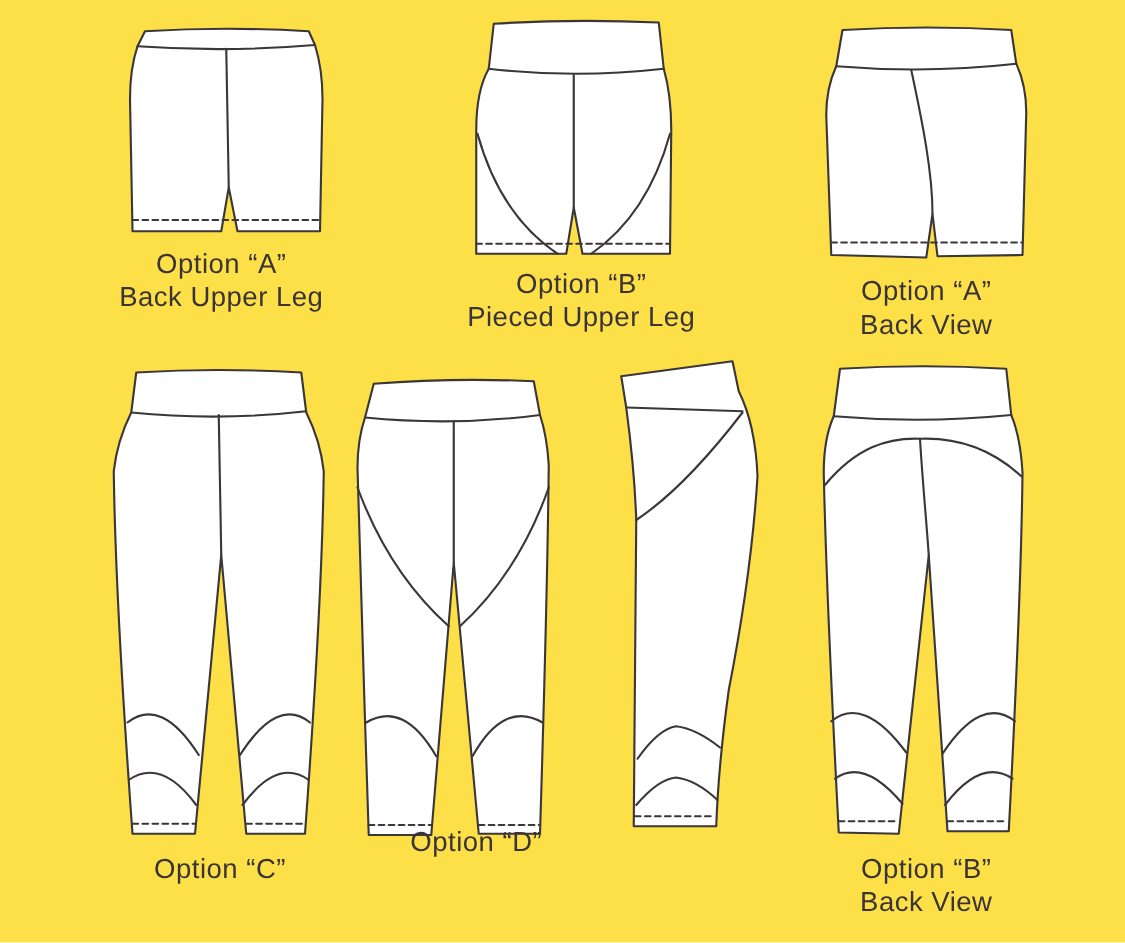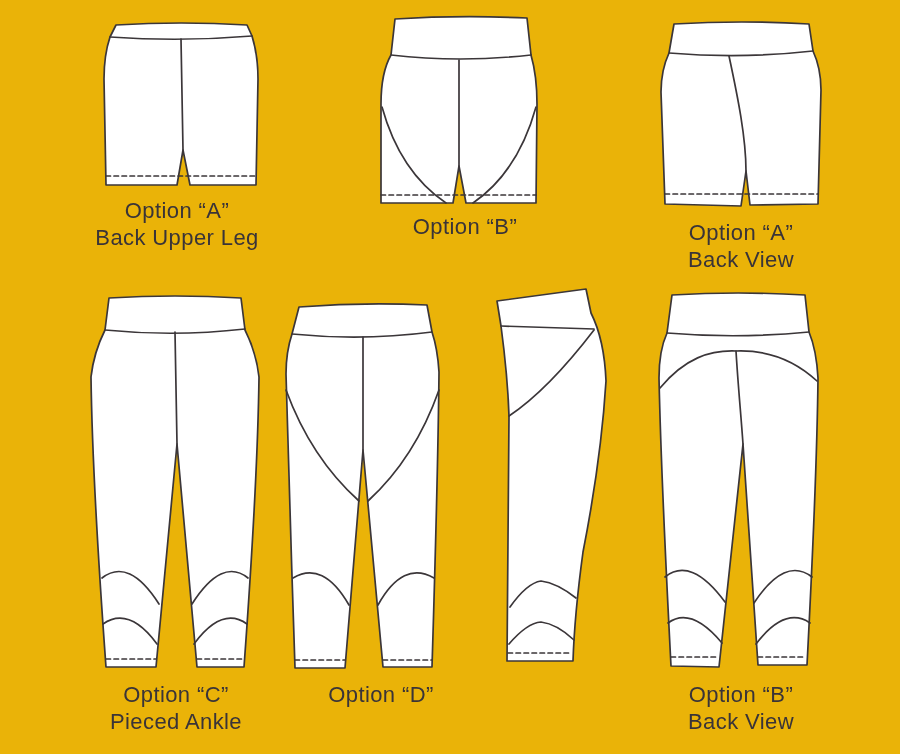--- a/index.html
+++ b/index.html
@@ -1,19 +1,19 @@
 <!DOCTYPE html>
 <html><head>
 <meta charset="utf-8">
 <style>
   html,body{margin:0;padding:0;background:#ffffff;}
   #canvas{
     position:relative;
     width:900px;height:754px;
-    background:#eab308;
+    background:#fde047;
     font-family:"Liberation Sans", sans-serif;
     overflow:hidden;
   }
   .fig-svg{position:absolute;}
   .fig-svg path{vector-effect:non-scaling-stroke;}
   .caption{
     position:absolute;
     width:280px;
     text-align:center;
     color:#3a3438;
@@ -43,20 +43,21 @@
   <svg class="fig-svg" style="left:376px;top:14px" width="164" height="194" viewBox="0 0 164 194" fill="none" stroke="#3b3639" stroke-width="1.7" stroke-linecap="round" stroke-linejoin="round">
     <path fill="#ffffff" d="M 19,5 Q 83,1 151,4 L 155,41 C 159,55 161,74 161,90 L 160,189 L 90,189 L 83,152 L 77,189 L 5,189 L 5,90 C 5,74 7,55 15,41 Z"></path>
     <path d="M 15,41 Q 84,49 155,41"></path>
     <path d="M 83,46 L 83,152"></path>
     <path d="M 6,93 Q 24,158 70,189"></path>
     <path d="M 160,93 Q 142,158 97,189"></path>
     <path stroke-dasharray="4.5 3.5" d="M 5,181 L 160,181"></path>
   </svg>
   <div class="caption" style="left:325px;top:213px">
     <span>Option “B”</span>
+    <span>Pieced Upper Leg</span>
   </div>
 
   <svg class="fig-svg" style="left:650px;top:20px" width="174" height="190" viewBox="0 0 174 190" fill="none" stroke="#3b3639" stroke-width="1.7" stroke-linecap="round" stroke-linejoin="round">
     <path fill="#ffffff" d="M 24,4 Q 92,0 159,4 L 163,31 C 169,44 171,56 171,70 L 168,184 L 100,185 L 96,151 L 91,186 L 15,184 L 11,72 C 11,58 13,46 19,33 Z"></path>
     <path d="M 19,33 Q 92,39 163,31"></path>
     <path d="M 79,36 C 88,78 96,118 96,151"></path>
     <path stroke-dasharray="4.5 3.5" d="M 15,174 L 168,174"></path>
   </svg>
   <div class="caption" style="left:601px;top:219px">
     <span>Option “A”</span>
@@ -69,35 +70,34 @@
     <path d="M 91,39 L 93,151"></path>
     <path d="M 18,285 Q 45,264 75,311"></path>
     <path d="M 19,331 Q 45,313 73,351"></path>
     <path d="M 164,285 Q 138,264 108,311"></path>
     <path d="M 163,331 Q 138,313 110,351"></path>
     <path stroke-dasharray="4.5 3.5" d="M 22,366 L 72,366"></path>
     <path stroke-dasharray="4.5 3.5" d="M 113,366 L 160,366"></path>
   </svg>
   <div class="caption" style="left:36px;top:681px">
     <span>Option “C”</span>
-    <span>Pieced Ankle</span>
   </div>
 
   <svg class="fig-svg" style="left:283px;top:298px" width="188" height="376" viewBox="0 0 188 376" fill="none" stroke="#3b3639" stroke-width="1.7" stroke-linecap="round" stroke-linejoin="round">
     <path fill="#ffffff" d="M 16,9 Q 80,4 144,7 L 149,34 C 153,46 155,58 156,74 C 155,170 152,272 149,369 L 100,369 L 80,152 L 62,370 L 12,370 C 9,272 5,170 3,76 C 3,60 5,48 9,36 Z"></path>
     <path d="M 9,36 Q 80,43 149,34"></path>
     <path d="M 80,39 L 80,152"></path>
     <path d="M 3,92 Q 28,160 76,203"></path>
     <path d="M 156,92 Q 132,160 85,203"></path>
     <path d="M 10,280 Q 40,262 66,307"></path>
     <path d="M 151,280 Q 120,262 95,307"></path>
     <path stroke-dasharray="4.5 3.5" d="M 12,362 L 62,362"></path>
     <path stroke-dasharray="4.5 3.5" d="M 100,362 L 149,362"></path>
   </svg>
-  <div class="caption" style="left:241px;top:681px">
+  <div class="caption" style="left:241px;top:660px">
     <span>Option “D”</span>
   </div>
 
   <svg class="fig-svg" style="left:484px;top:286px" width="132" height="382" viewBox="0 0 132 382" fill="none" stroke="#3b3639" stroke-width="1.7" stroke-linecap="round" stroke-linejoin="round">
     <path fill="#ffffff" d="M 13,15 L 102,3 L 107,27 C 116,45 121,70 122,95 C 118,160 108,220 99,266 C 93,310 90,345 89,375 L 23,375 C 23,345 24,250 25,130 C 24,100 21,70 17,40 Z"></path>
     <path d="M 17,40 L 110,43"></path>
     <path d="M 110,44 Q 64,104 25,130"></path>
     <path d="M 26,321 Q 43,297 57,295 Q 73,297 92,312"></path>
     <path d="M 25,358 Q 43,337 57,336 Q 73,338 90,354"></path>
     <path stroke-dasharray="4.5 3.5" d="M 24,367 L 88,367"></path>

